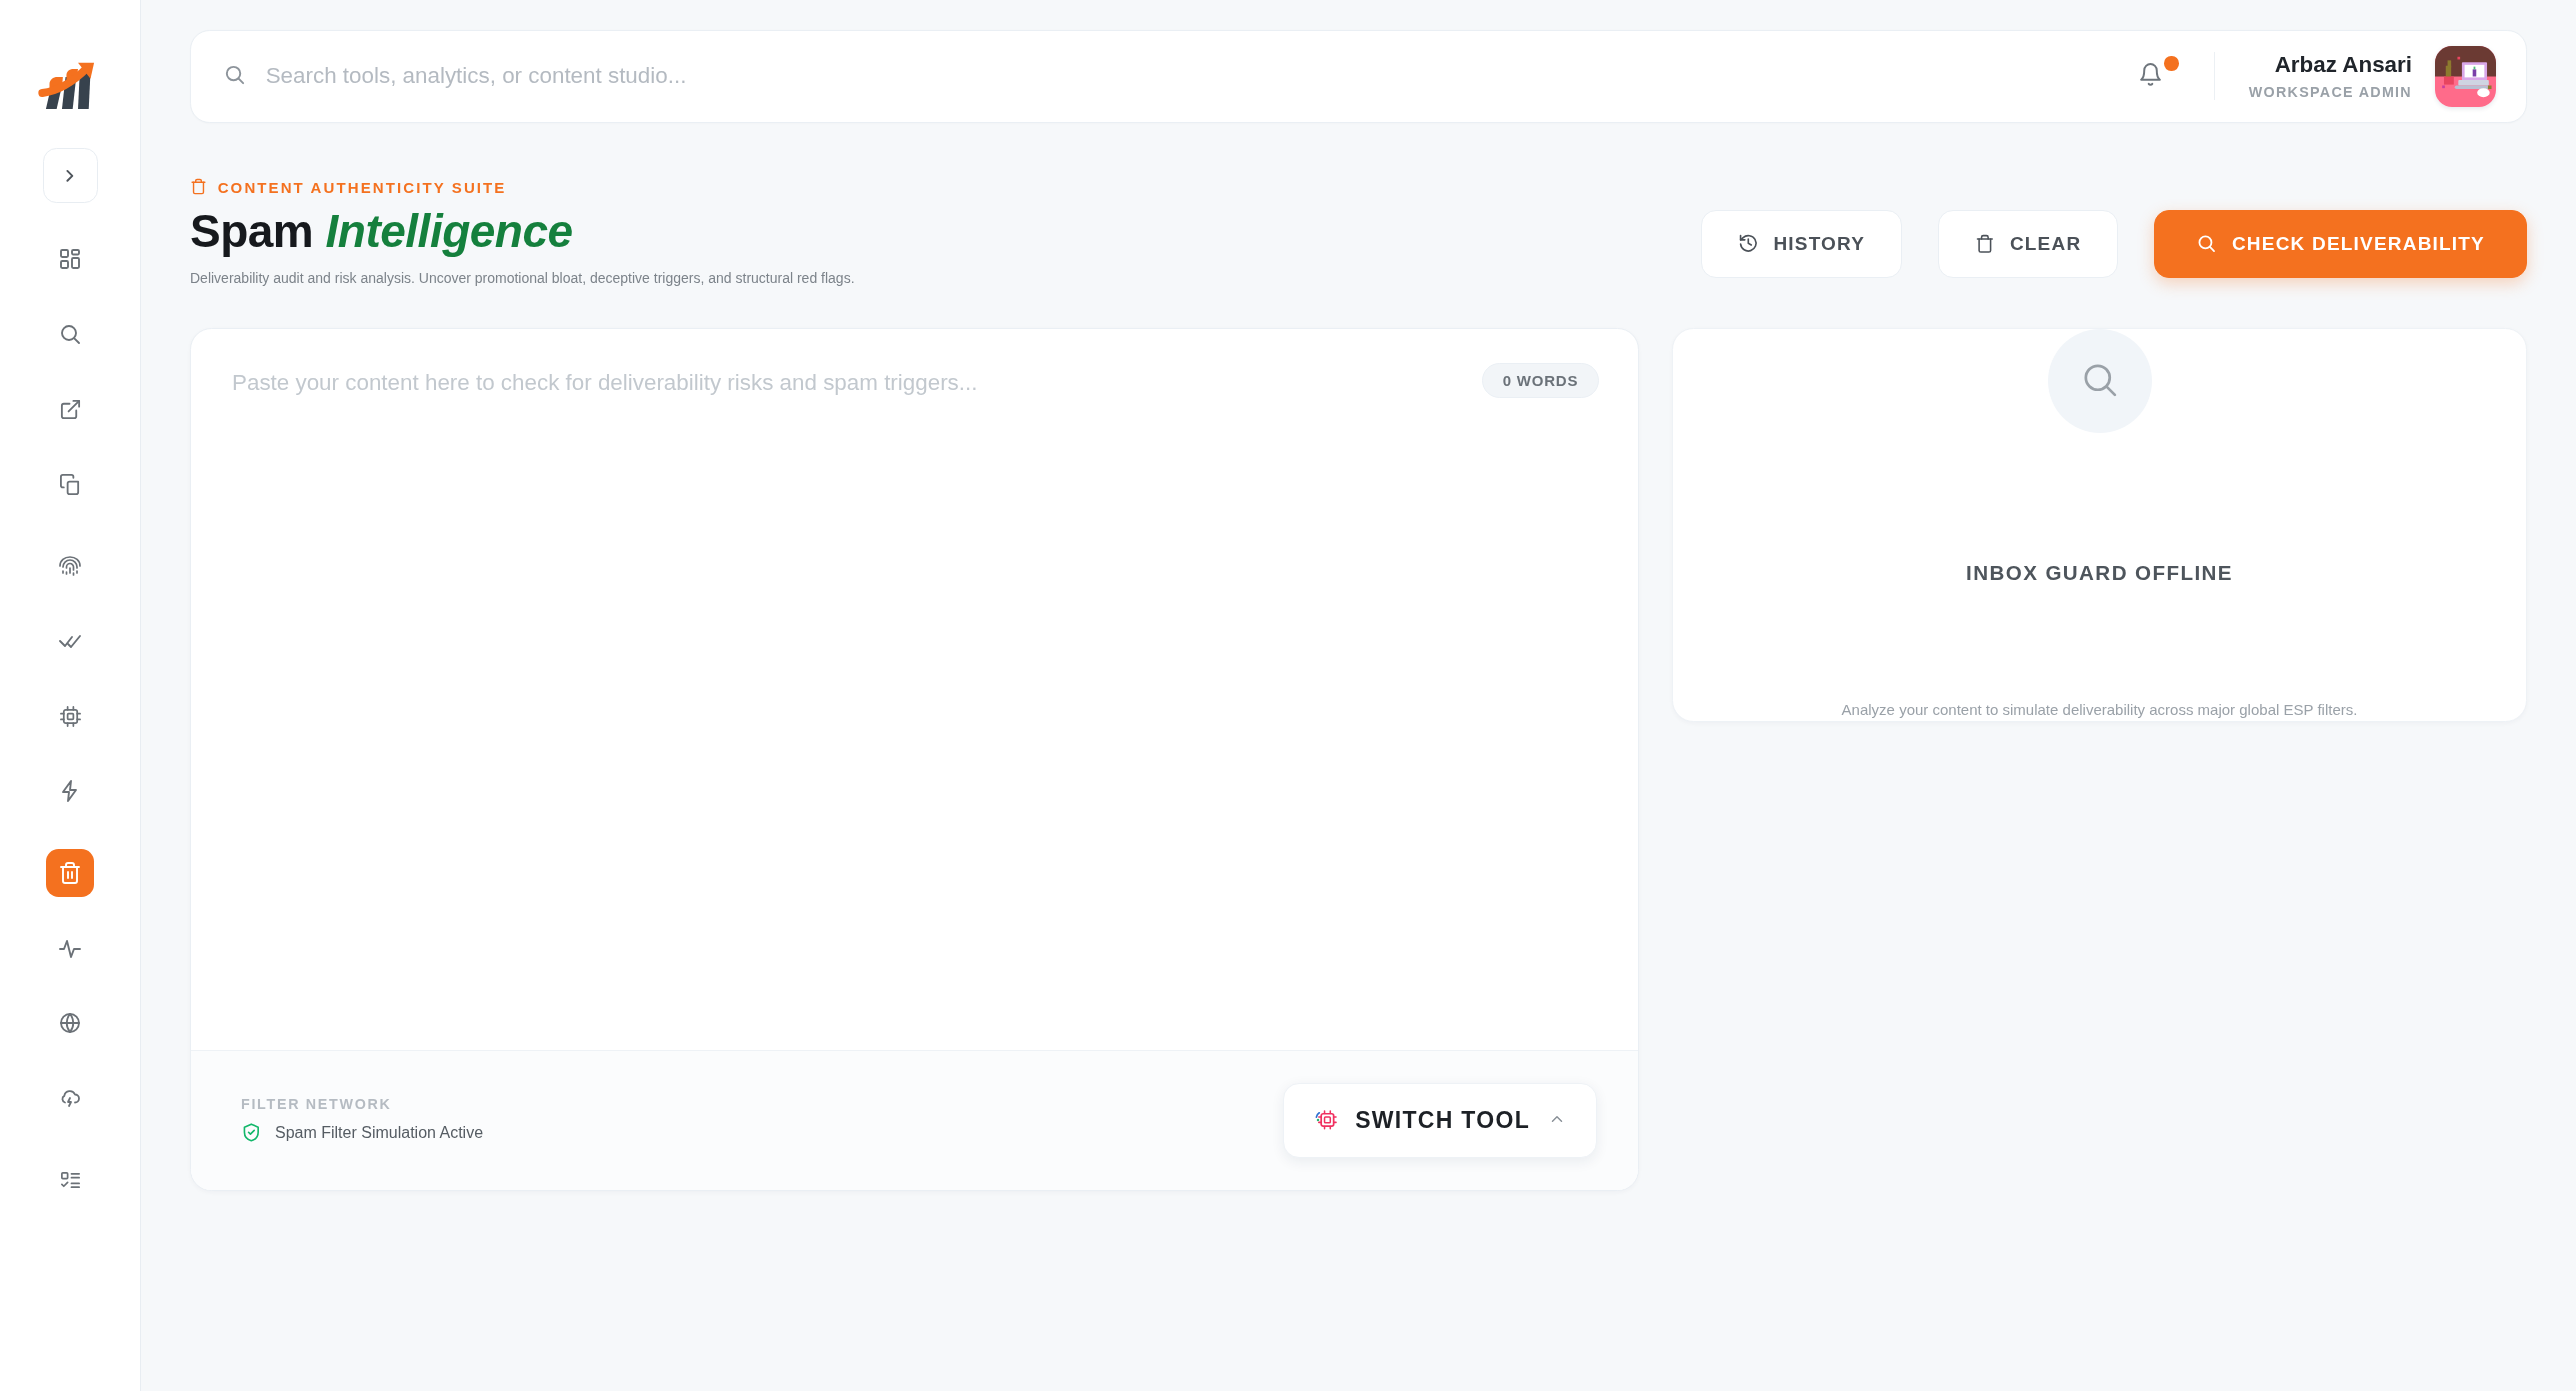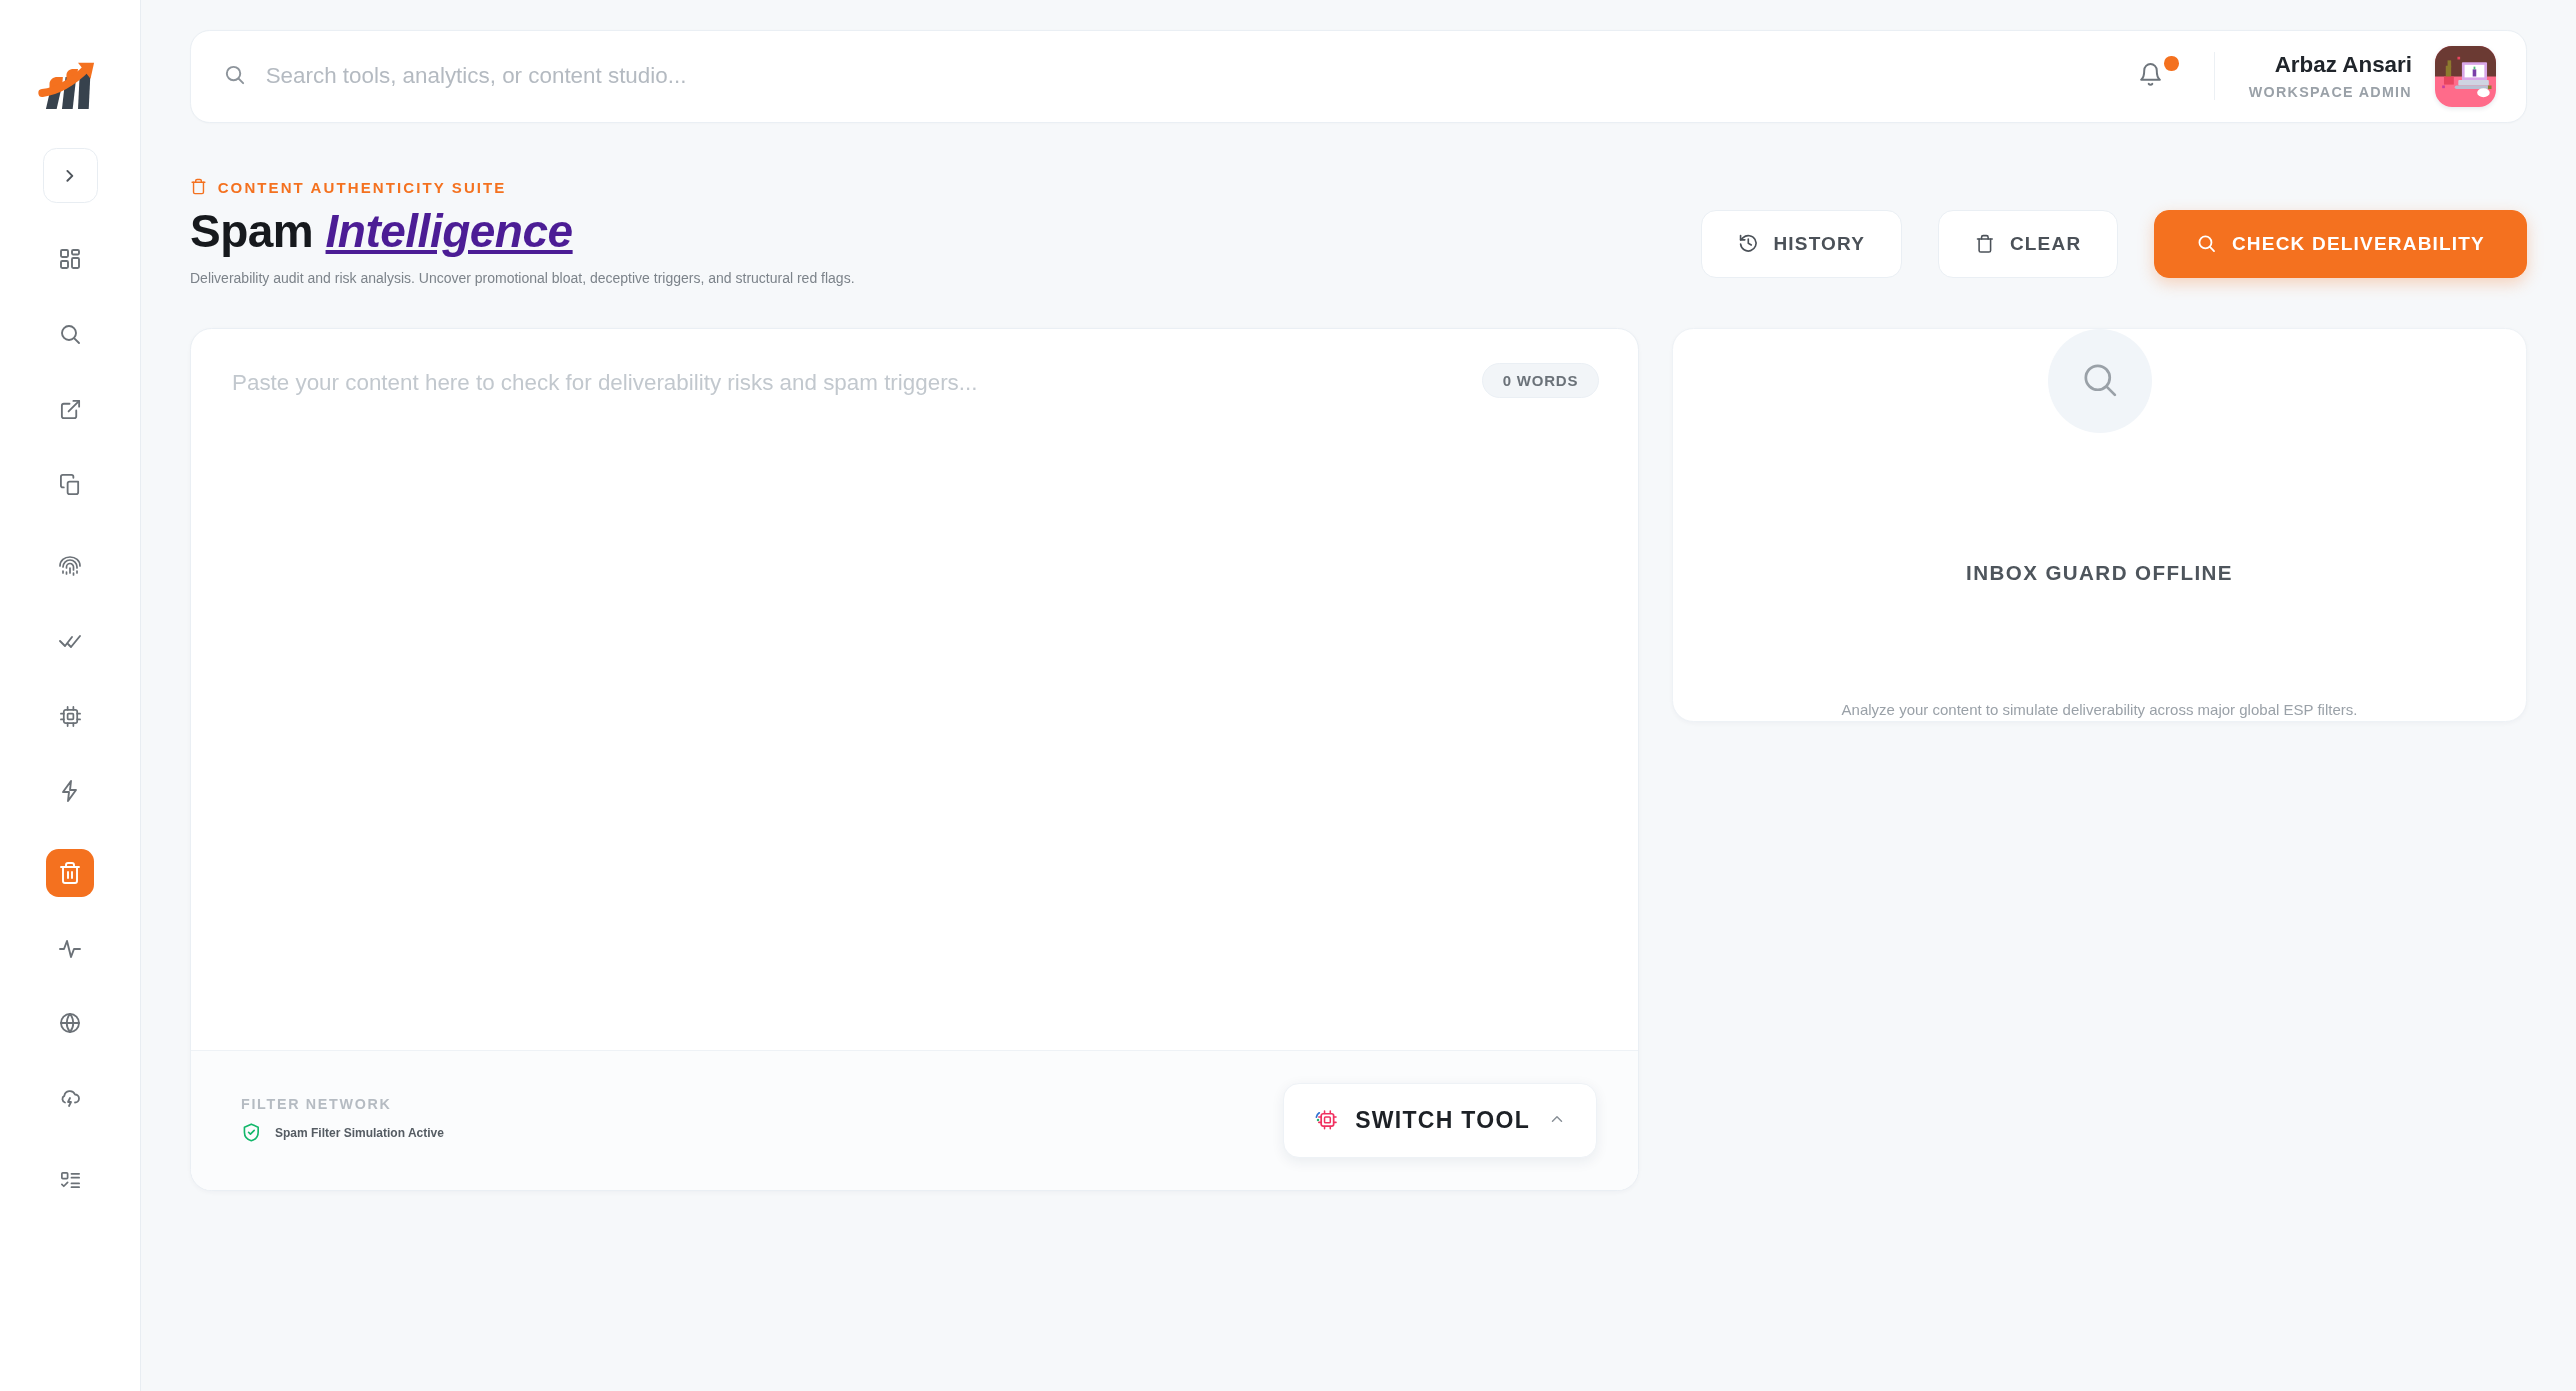--- a/index.html
+++ b/index.html
@@ -214,24 +214,23 @@
 
   .page-title {
     margin-top: 9px;
     font-size: 46px;
     line-height: 1.08;
     font-weight: 800;
     color: #16191d;
     letter-spacing: -0.5px;
   }
   .page-title .accent {
-    color: #4c1d95;
+    color: #15803d;
     font-style: italic;
     font-weight: 800;
-    text-decoration: underline;
   }
 
   .page-sub {
     margin-top: 11.6px;
     font-size: 14px;
     line-height: 1.52;
     color: #7c838a;
     max-width: 886px;
   }
 
@@ -329,22 +328,22 @@
     letter-spacing: 1.7px;
     color: #b5bbc2;
   }
   .filter-status {
     margin-top: 9.8px;
     display: flex;
     align-items: center;
     gap: 13.4px;
   }
   .filter-status-text {
-    font-size: 12px;
-    font-weight: 700;
+    font-size: 16px;
+    font-weight: 400;
     color: #555c63;
   }
   .shield-icon { color: #12b76a; display: block; }
 
   .switch-tool {
     height: 75px;
     background: #ffffff;
     border: 0.9px solid #eef2f6;
     border-radius: 16px;
     display: flex;

